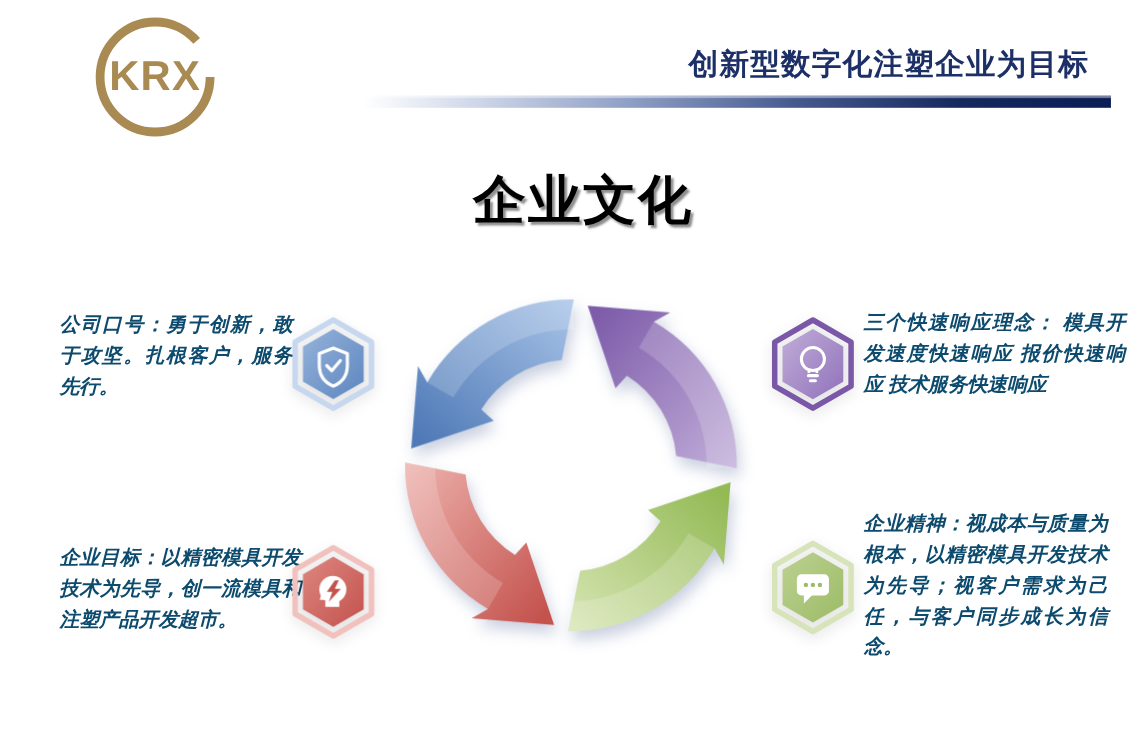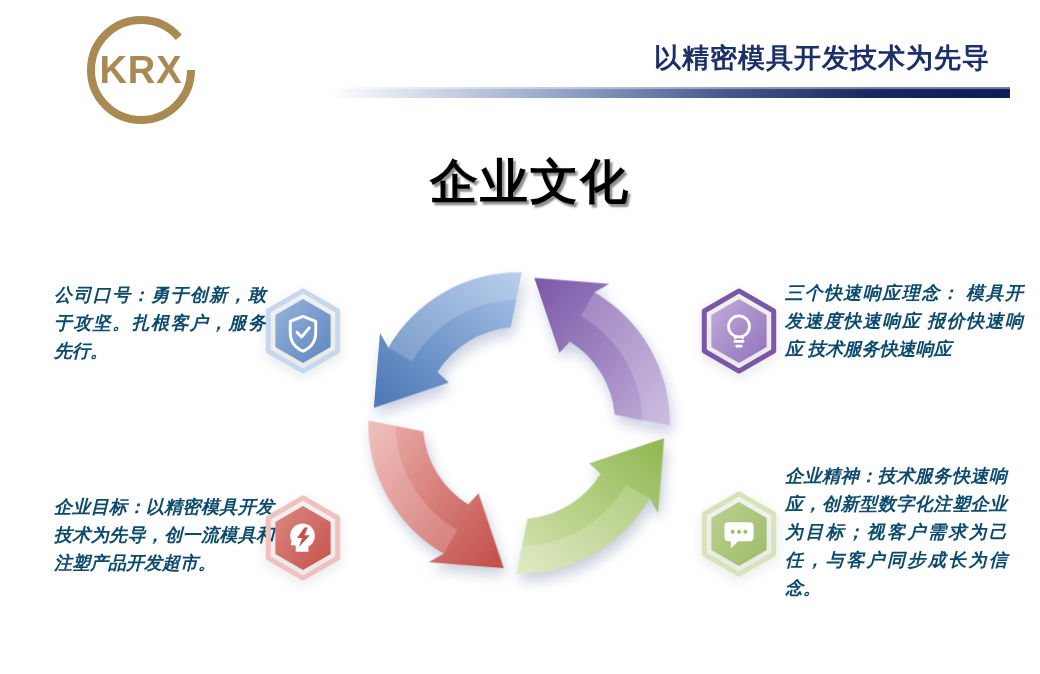--- a/index.html
+++ b/index.html
@@ -58,21 +58,21 @@
 
 <div class="slide">
 
   <div class="logo">
     <svg width="114" height="114" viewBox="0 0 114 114">
       <circle cx="57" cy="57" r="50" fill="none" stroke="#a98a52" stroke-width="8" stroke-dasharray="278 36"></circle>
     </svg>
     <span class="logo-text">KRX</span>
   </div>
 
-  <div class="company-name">以精密模具开发技术为先导</div>
+  <div class="company-name">创新型数字化注塑企业为目标</div>
   <div class="header-bar"></div>
 
   <h1 class="title">企业文化</h1>
 
   <svg class="cycle" viewBox="0 0 380 380">
     <defs>
       <path id="arrowShape" d="M192.8 30 A160 160 0 0 0 51.4 110 L42.4 94.2 L35.9 173.8 L115.5 147 L103.5 136 A102 102 0 0 1 181.1 88.4 Z"></path>
       <path id="glossShape" d="M192.8 30 A160 160 0 0 0 51.4 110 L76.5 124.5 A131 131 0 0 1 192.3 59 Z"></path>
       <linearGradient id="gA0" gradientUnits="userSpaceOnUse" x1="193" y1="30" x2="60" y2="180">
         <stop offset="0" stop-color="#a9c4e8"></stop>
@@ -164,15 +164,15 @@
       </linearGradient>
     </defs>
     <polygon points="45,6 83.1,28 83.1,72 45,94 6.9,72 6.9,28" fill="none" stroke-width="5.5" stroke-linejoin="round" stroke="#d7e4ba"></polygon>
     <polygon points="45,15 75.3,32.5 75.3,67.5 45,85 14.7,67.5 14.7,32.5" fill="url(#hexg-spirit)"></polygon>
     <rect x="29" y="37" width="32" height="21" rx="4.5" fill="#fff"></rect>
     <path d="M36 56 V66 L45 57 Z" fill="#fff"></path>
     <circle cx="38" cy="47.5" r="2.2" fill="#9cbb66"></circle>
     <circle cx="45" cy="47.5" r="2.2" fill="#9cbb66"></circle>
     <circle cx="52" cy="47.5" r="2.2" fill="#9cbb66"></circle>
   </svg>
-  <p class="item-text t-spirit">企业精神：技术服务快速响应，创新型数字化注塑企业为目标；视客户需求为己任，与客户同步成长为信念。</p>
+  <p class="item-text t-spirit">企业精神：视成本与质量为根本，以精密模具开发技术为先导；视客户需求为己任，与客户同步成长为信念。</p>
 
 </div>
 
 </body></html>

